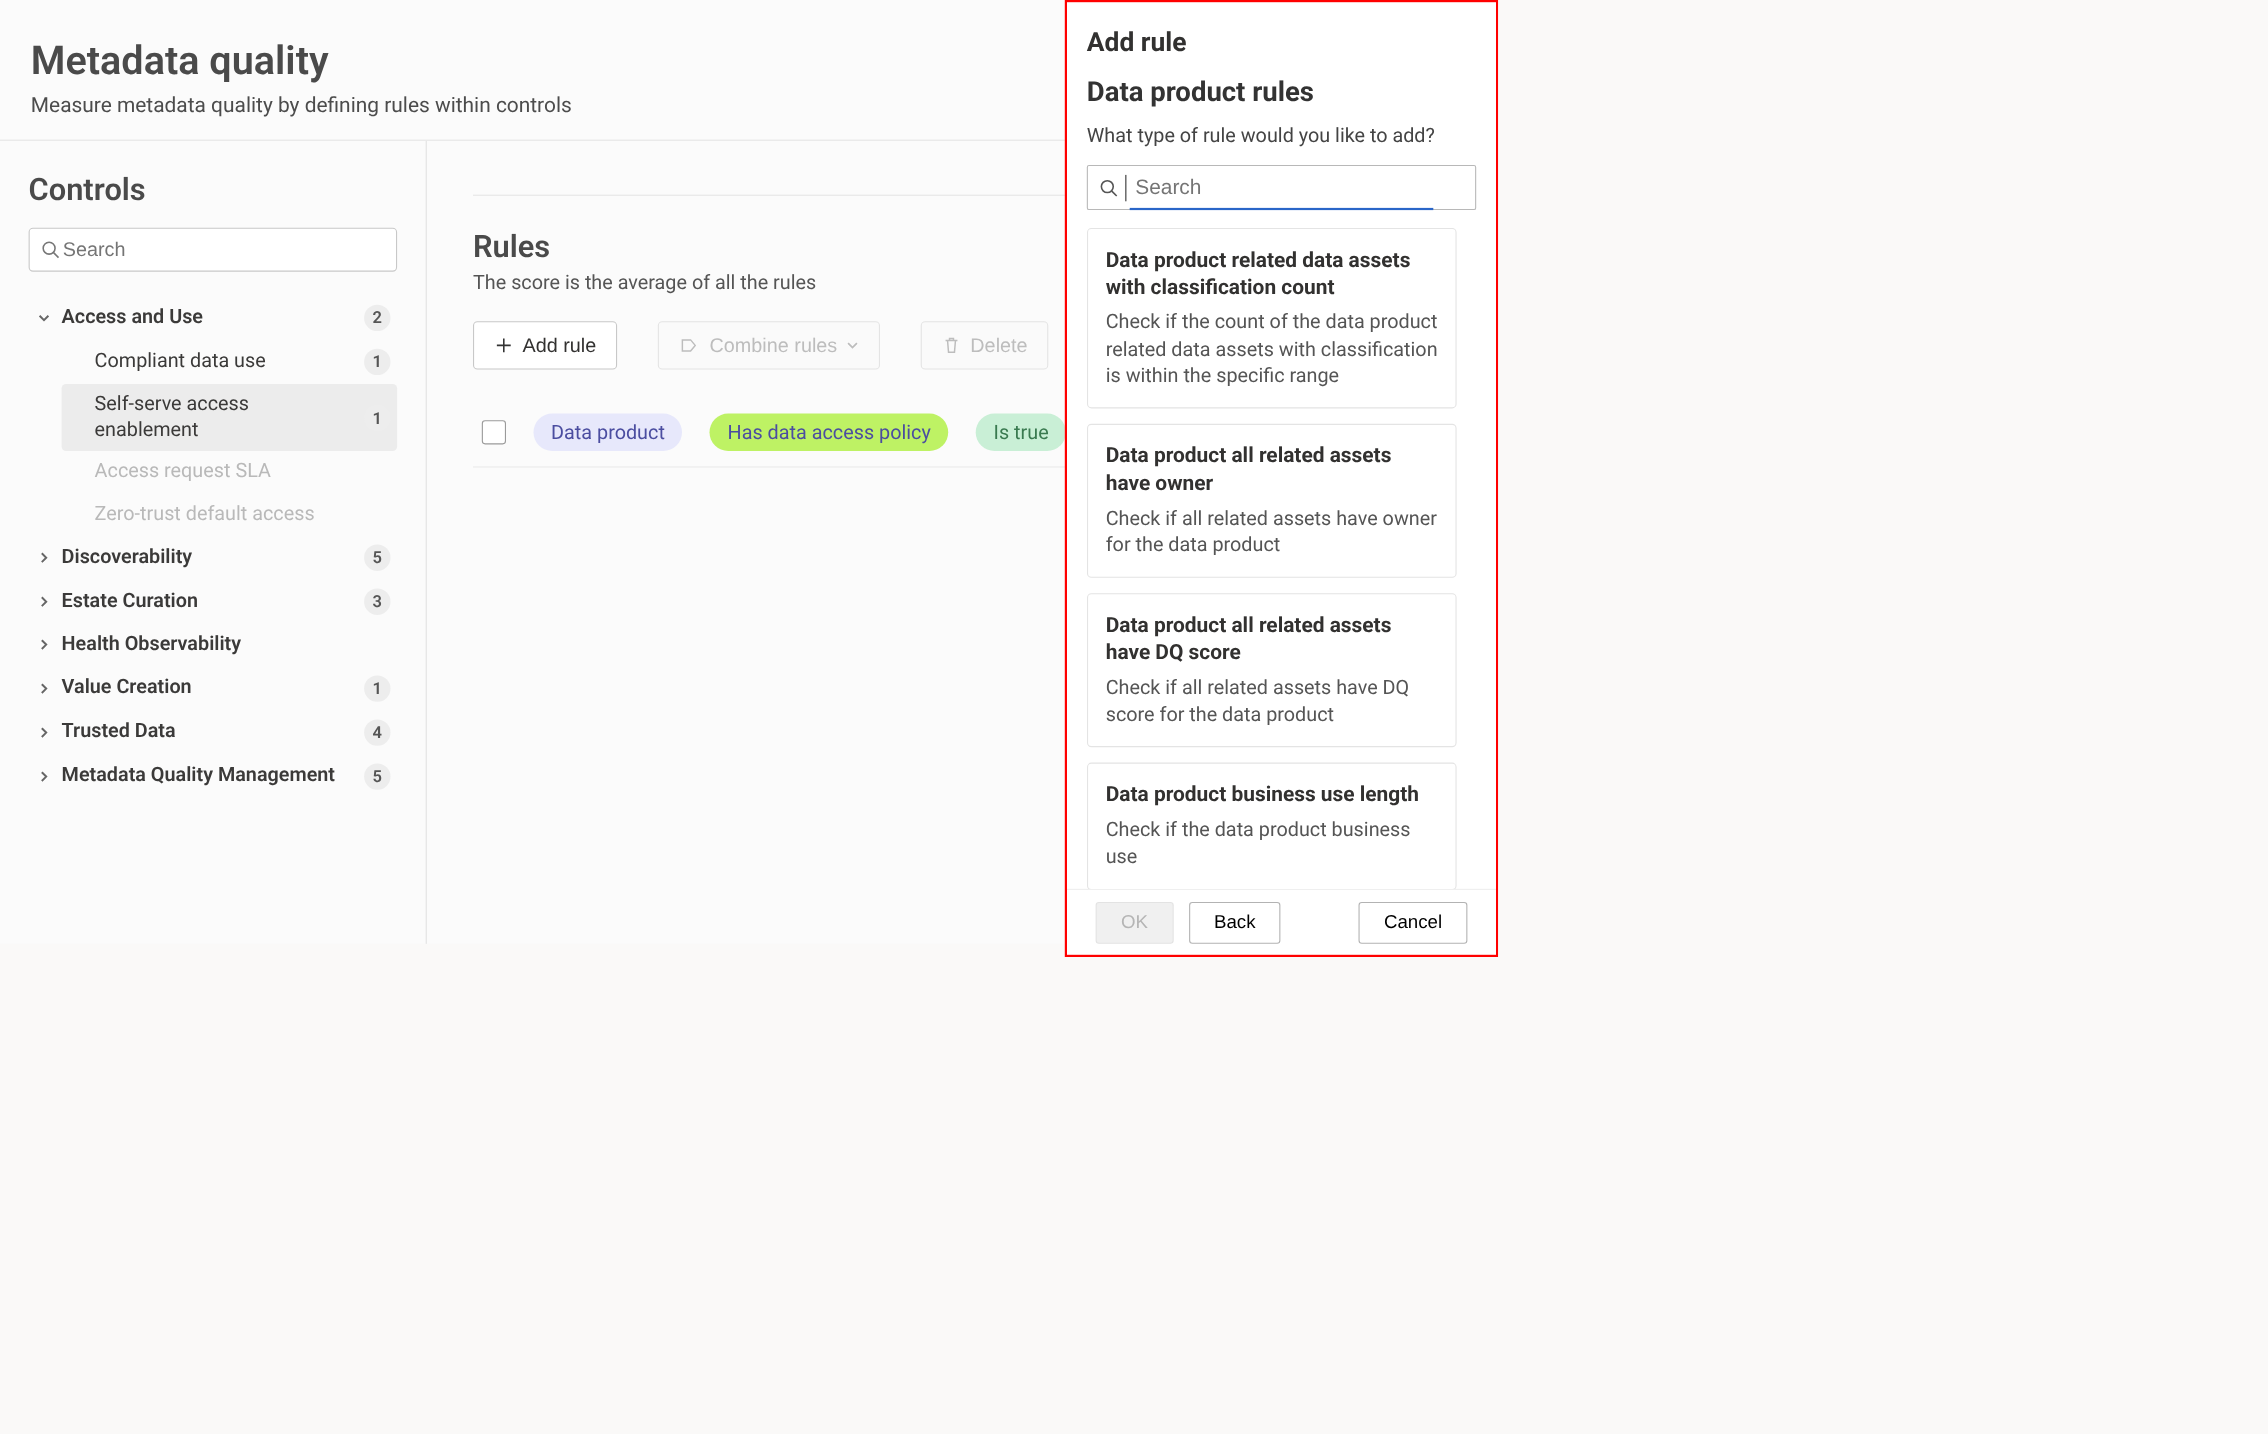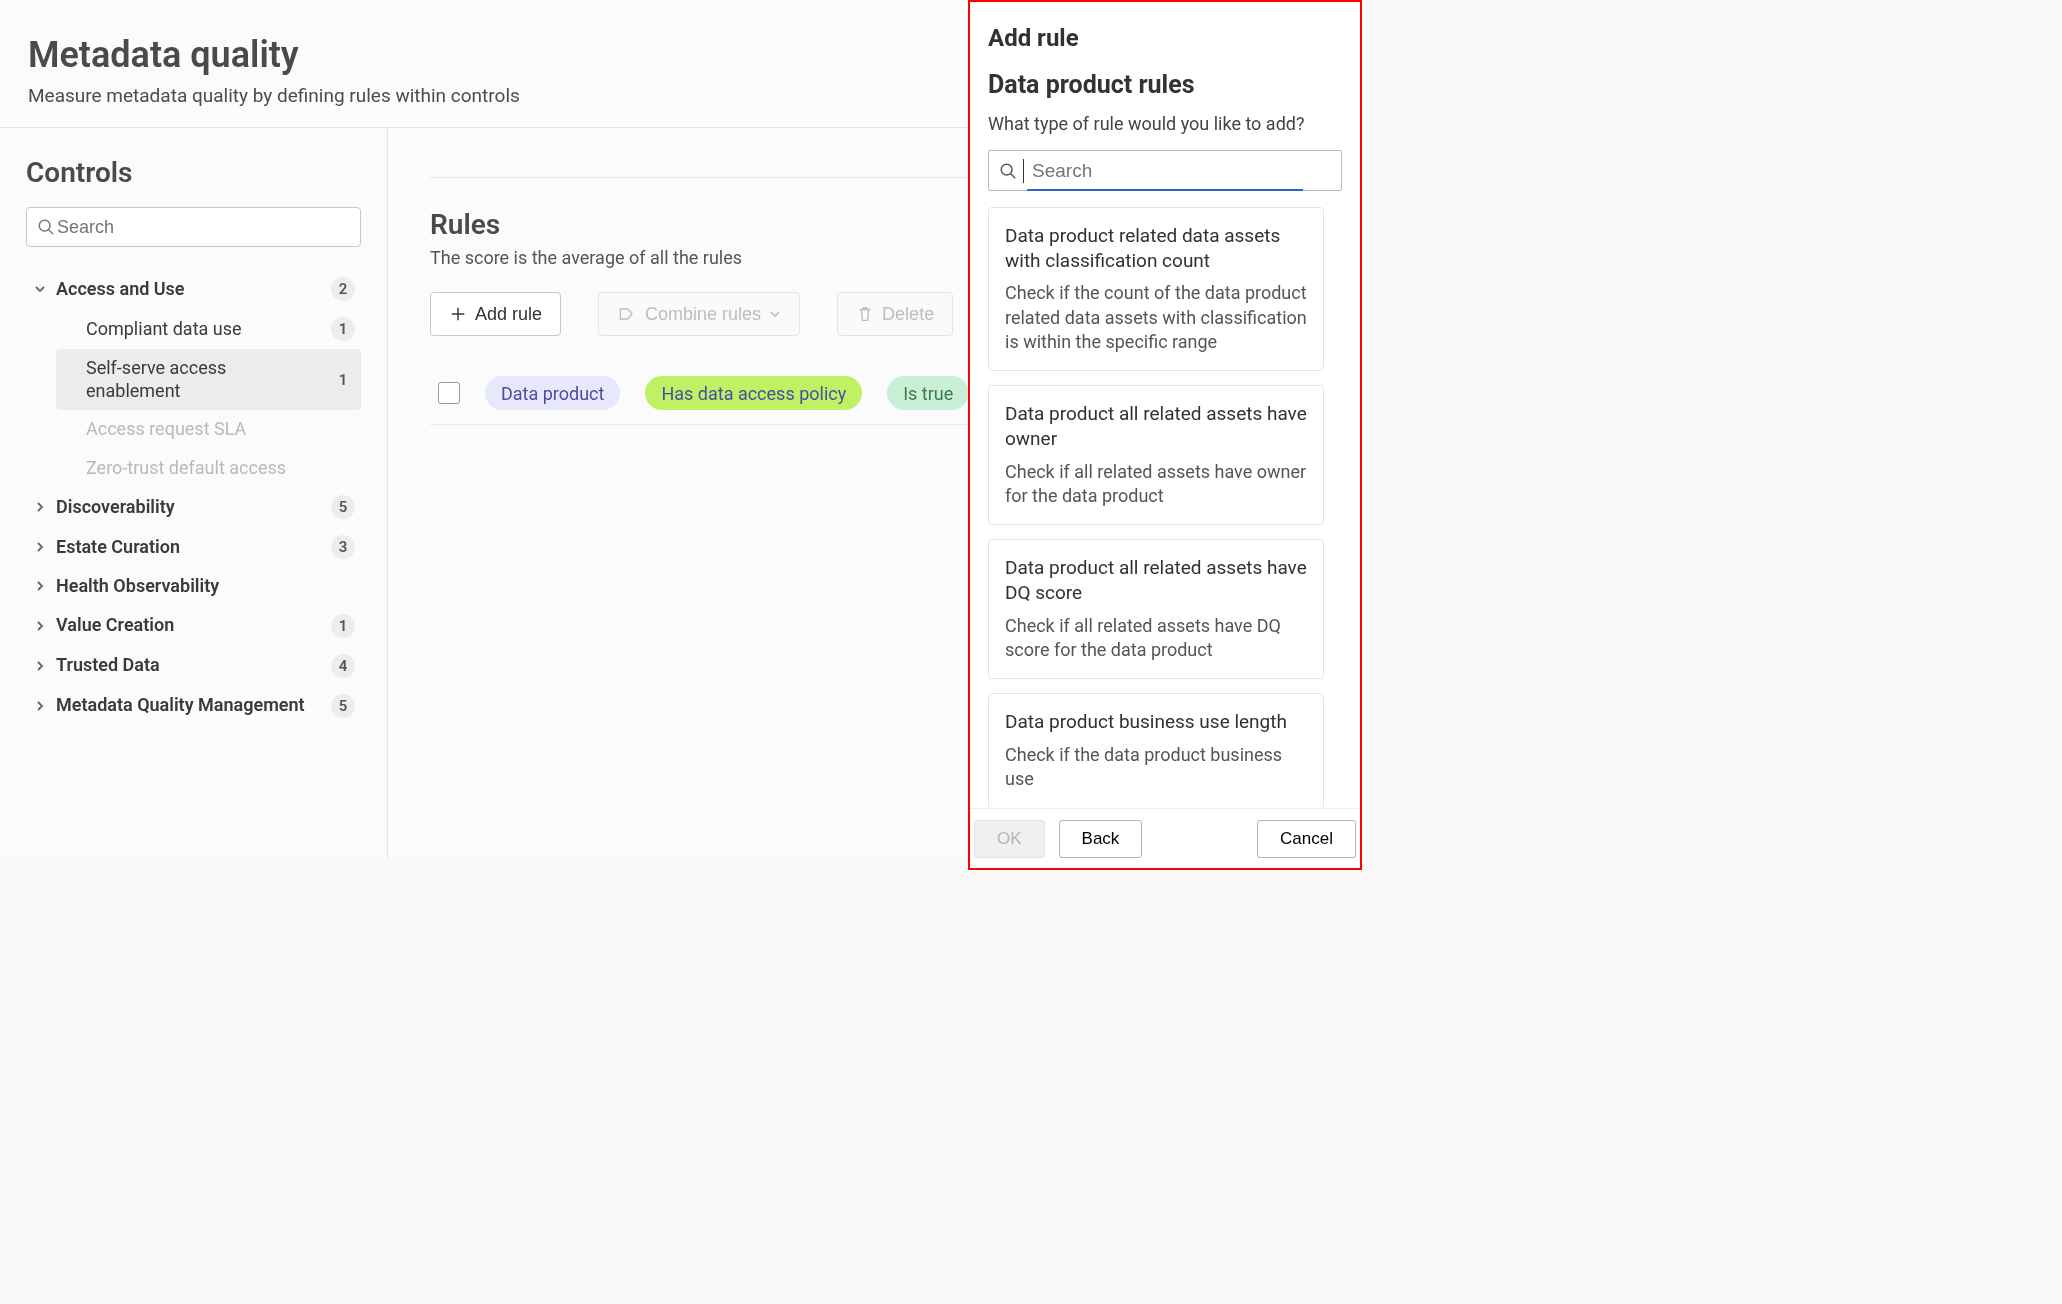--- a/index.html
+++ b/index.html
@@ -194,29 +194,29 @@
   }
 
   .card {
     border:1px solid #e4e4e4;
     border-radius:4px;
     padding:16px 16px;
     margin-bottom:14px;
     background:#fff;
     cursor:pointer;
   }
-  .card-title { font-weight:400; font-size:19px; line-height:1.3; margin-bottom:8px;}
+  .card-title { font-weight:700; font-size:19px; line-height:1.3; margin-bottom:8px;}
   .card-desc  { font-size:18px; color:#555; line-height:1.35;}
 
   .panel-footer {
     height:60px;
     display:flex;
     align-items:center;
     gap:14px;
-    padding:0 4px;
+    padding:0 26px;
     border-top:1px solid #eee;
   }
   .panel-footer .spacer { flex:1; }
   .fbtn {
     height:38px; padding:0 22px; font-size:17px;
     border:1px solid #b3b3b3; border-radius:3px; background:#fff; cursor:pointer;
   }
   .fbtn.disabled { background:#f0f0f0; color:#b5b5b5; border-color:#e3e3e3; cursor:default;}
 
 </style>

